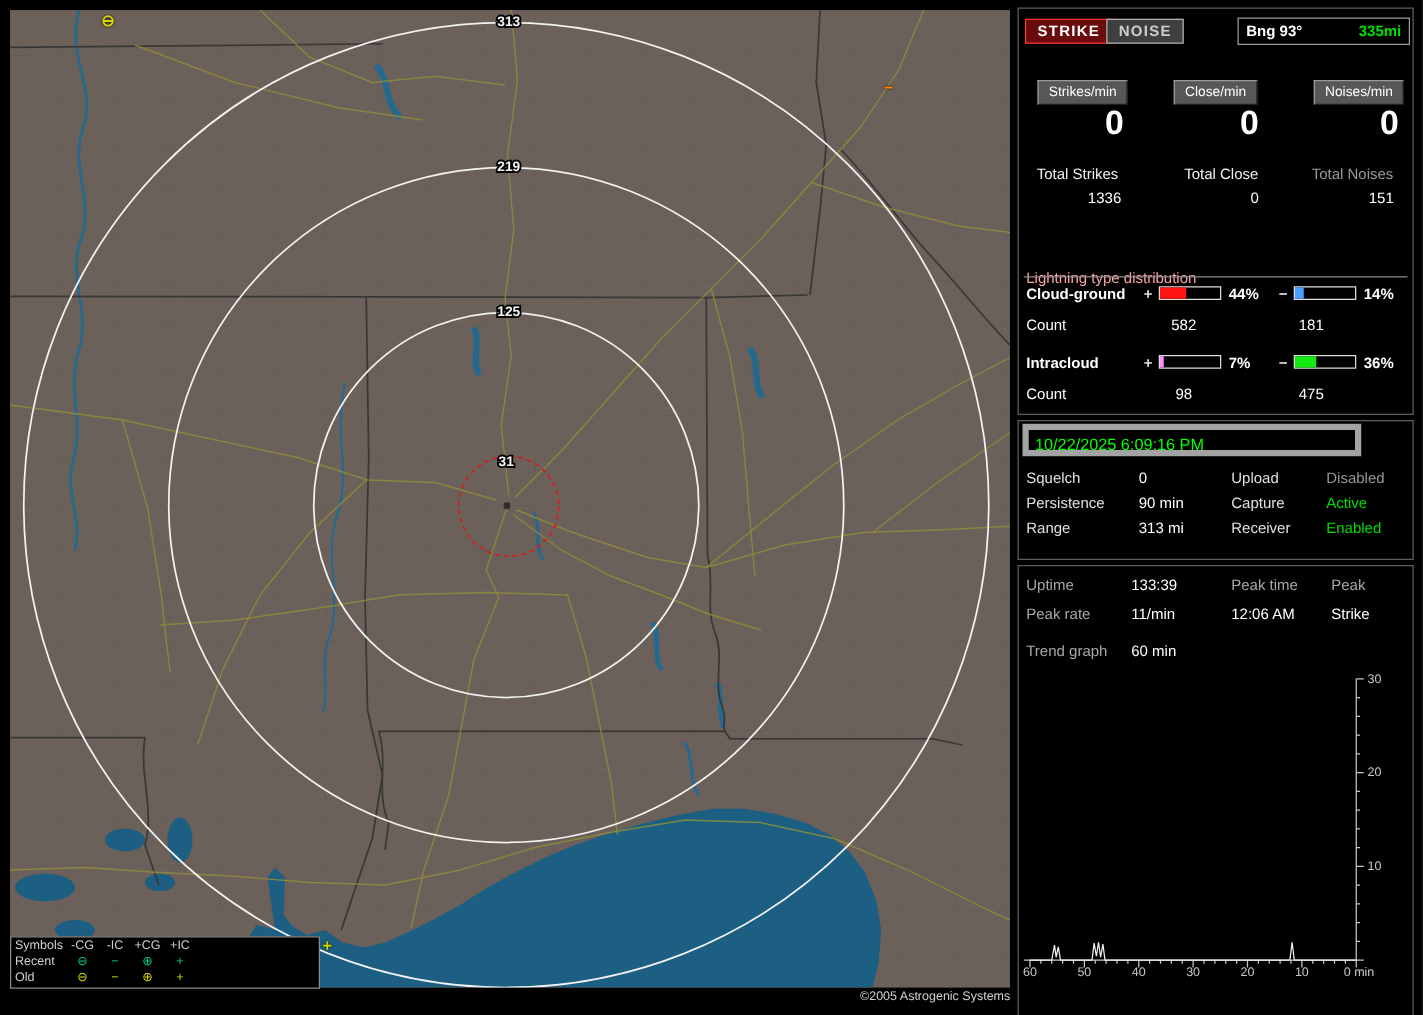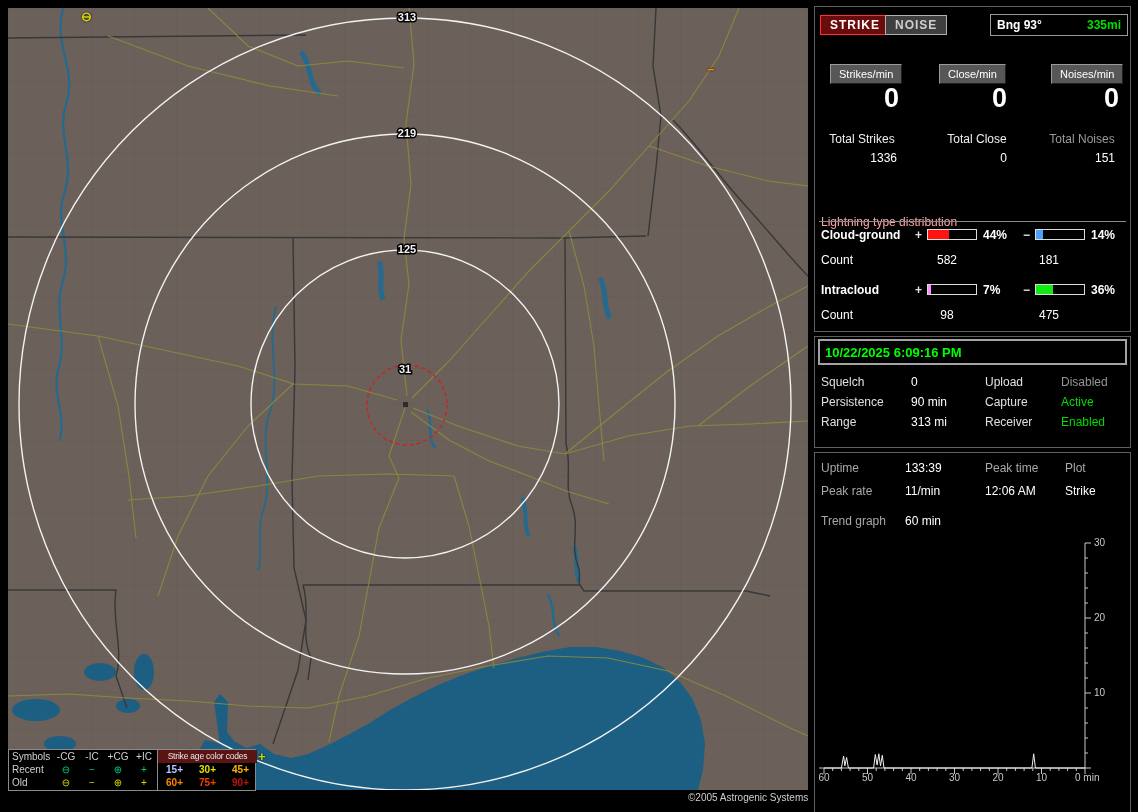--- a/index.html
+++ b/index.html
@@ -58,22 +58,22 @@
   .dist-title{position:absolute;left:6px;top:208px;font-size:12px;color:#fca5a5}
   .sep{position:absolute;left:4px;right:4px;top:214px;height:1px;background:#8a8a8a}
   .dist-label{position:absolute;left:6px;font-weight:bold;color:#fff;font-size:12px}
   .sign{position:absolute;color:#e0e0e0;font-weight:bold;font-size:12px}
   .bar{position:absolute;width:50px;height:11px;border:1px solid #dcdcdc;background:#000}
   .bar>div{height:100%}
   .pct{position:absolute;font-weight:bold;color:#fff;font-size:12px}
   .cnt-label{position:absolute;left:6px;color:#fff;font-size:12px}
   .cnt{position:absolute;color:#fff;font-size:12px;width:44px;text-align:center}
 
-  .datebox{position:absolute;left:3px;top:2px;width:309px;height:26px;border:2px solid #a3a3a3;
-    line-height:24px;padding-left:5px;color:#00ff00;font-weight:bold;font-size:13px}
+  .datebox{position:absolute;left:3px;top:2px;width:271px;height:26px;border:5px solid #a3a3a3;
+    line-height:24px;padding-left:5px;color:#00ff00;font-weight:normal;font-size:13px}
   .srow{position:absolute;left:0;width:100%;height:16px;font-size:12px}
   .srow .l1{position:absolute;left:6px;color:#e0e0e0}
   .srow .v1{position:absolute;left:96px;color:#fff}
   .srow .l2{position:absolute;left:170px;color:#e0e0e0}
   .srow .v2{position:absolute;left:246px;color:#fff}
 
   .prow{position:absolute;left:0;width:100%;height:16px;font-size:12px}
   .prow .c1{position:absolute;left:6px;color:#a8a8a8}
   .prow .c2{position:absolute;left:90px;color:#fff}
   .prow .c3{position:absolute;left:170px;color:#a8a8a8}
@@ -192,33 +192,20 @@
         <span class="c" style="color:#00cc7a">+</span>
       </div>
       <div class="leg-row">
         <span class="h">Old</span>
         <span class="c" style="color:#d6d600">⊖</span>
         <span class="c" style="color:#d6d600">−</span>
         <span class="c" style="color:#d6d600">⊕</span>
         <span class="c" style="color:#d6d600">+</span>
       </div>
     </div>
-    <div class="leg-right">
-      <div class="age-hdr">Strike age color codes</div>
-      <div class="age-row">
-        <span style="color:#b8c8ff">15+</span>
-        <span style="color:#e0e000">30+</span>
-        <span style="color:#ffb400">45+</span>
-      </div>
-      <div class="age-row">
-        <span style="color:#ff8400">60+</span>
-        <span style="color:#ff3c00">75+</span>
-        <span style="color:#c01010">90+</span>
-      </div>
-    </div>
   </div>
 </div>
 
 <div class="copyright">©2005 Astrogenic Systems</div>
 
 <div id="panel1" class="panel">
   <button class="btn-strike">STRIKE</button>
   <button class="btn-noise">NOISE</button>
   <div class="bng-box">
     <span class="b">Bng 93°</span>
@@ -295,21 +282,21 @@
     <span class="l2">Receiver</span>
     <span class="v2" style="color:#00dc00">Enabled</span>
   </div>
 </div>
 
 <div id="panel3" class="panel">
   <div class="prow" style="top:8px">
     <span class="c1">Uptime</span>
     <span class="c2">133:39</span>
     <span class="c3">Peak time</span>
-    <span class="c4">Plot</span>
+    <span class="c4">Peak</span>
   </div>
   <div class="prow" style="top:31px">
     <span class="c1">Peak rate</span>
     <span class="c2">11/min</span>
     <span class="c3 white">12:06 AM</span>
     <span class="c4 white">Strike</span>
   </div>
   <div class="prow" style="top:61px">
     <span class="c1">Trend graph</span>
     <span class="c2">60 min</span>

